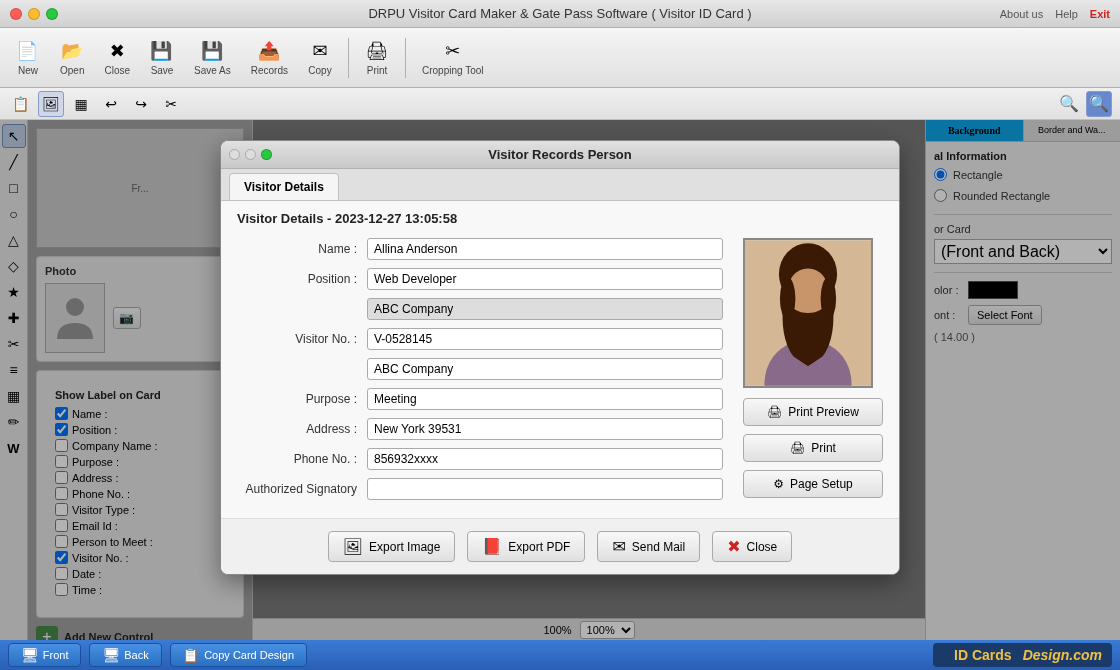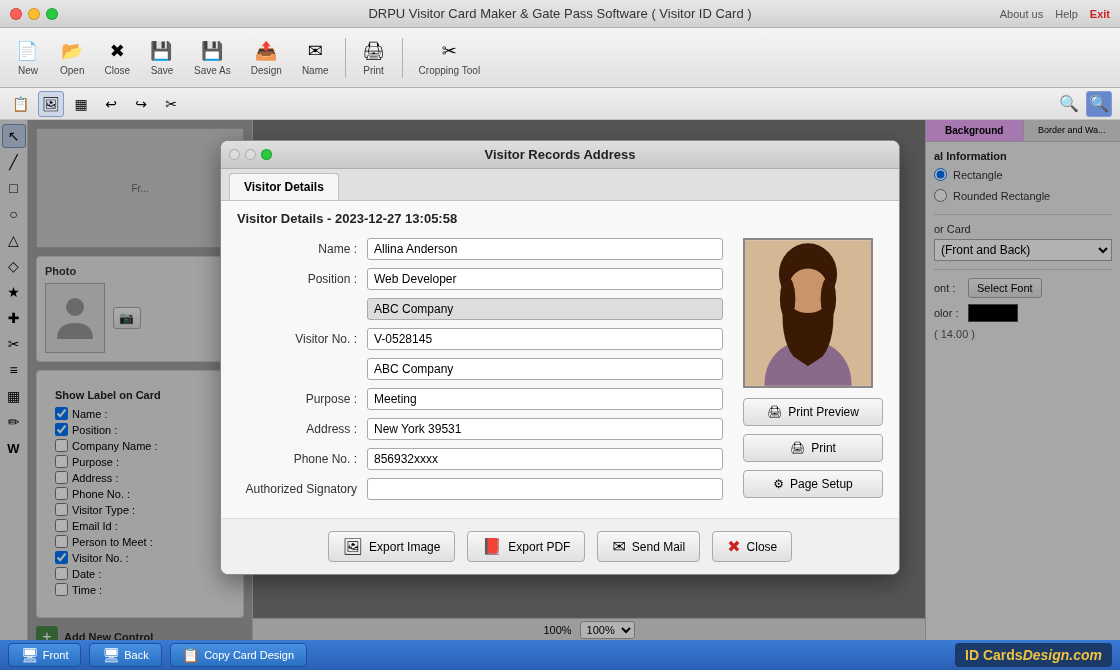--- a/index.html
+++ b/index.html
@@ -46,42 +46,42 @@
     .canvas-area { flex: 1; background: #9a9a9a; display: flex; flex-direction: column; align-items: center; justify-content: flex-start; overflow: hidden; position: relative; }
     .canvas-inner { background: #7a7a7a; width: 100%; flex: 1; display: flex; align-items: center; justify-content: center; }
     .canvas-zoom-bar { background: #e0e0e0; border-top: 1px solid #bbb; height: 22px; width: 100%; display: flex; align-items: center; justify-content: center; gap: 8px; font-size: 11px; }
     .zoom-select { font-size: 11px; border: 1px solid #aaa; border-radius: 3px; padding: 1px 2px; background: white; }
 
     
     .right-panel { width: 195px; background: #f0f0f0; border-left: 1px solid #c0c0c0; display: flex; flex-direction: column; }
     .right-panel-tabs { display: flex; background: #e0e0e0; border-bottom: 1px solid #c0c0c0; }
     .rpanel-tab { flex: 1; padding: 5px 4px; font-size: 10px; text-align: center; cursor: pointer; border-right: 1px solid #c0c0c0; }
     .rpanel-tab:last-child { border-right: none; }
-    .rpanel-tab-active { background: #f0abfc; font-weight: bold; }
+    .rpanel-tab-active { background: #0ea5e9; font-weight: bold; font-family: Liberation Serif, serif; }
     .right-panel-content { padding: 8px; font-size: 11px; overflow: auto; flex: 1; }
     .rp-section-title { font-weight: bold; font-size: 11px; margin-bottom: 6px; color: #222; }
     .rp-radio-group { display: flex; flex-direction: column; gap: 8px; margin-bottom: 12px; }
     .rp-radio-item { display: flex; align-items: center; gap: 6px; }
     .rp-radio-item input[type=radio] { margin: 0; }
     .rp-label { font-size: 11px; color: #333; }
     .rp-divider { height: 1px; background: #ccc; margin: 8px 0; }
     .rp-field-row { display: flex; align-items: center; gap: 4px; margin-bottom: 6px; }
     .rp-field-label { font-size: 11px; color: #333; min-width: 30px; }
     .rp-select { font-size: 11px; border: 1px solid #aaa; background: white; padding: 2px 2px; width: 100%; }
     .rp-color-box { width: 50px; height: 18px; background: #000; border: 1px solid #555; cursor: pointer; }
     .select-font-btn { background: linear-gradient(to bottom, #f8f8f8, #e0e0e0); border: 1px solid #aaa; border-radius: 3px; padding: 3px 8px; font-size: 11px; cursor: pointer; }
     .rp-font-size { font-size: 11px; color: #555; margin-top: 4px; }
     .rp-card-type-row { font-size: 11px; margin-bottom: 4px; color: #333; }
 
     
     .bottom-bar { background: linear-gradient(to bottom, #3a7bd5, #2a5fb5); height: 30px; display: flex; align-items: center; padding: 0 8px; gap: 8px; }
     .bottom-btn { background: linear-gradient(to bottom, #4a90e2, #2a70c2); border: 1px solid #1a50a0; border-radius: 4px; color: white; font-size: 11px; padding: 3px 12px; cursor: pointer; display: flex; align-items: center; gap: 4px; }
     .bottom-btn-icon { font-size: 14px; }
     .bottom-right { margin-left: auto; background: #1a3a6a; color: white; font-size: 14px; font-weight: bold; padding: 4px 10px; border-radius: 4px; }
-    .bottom-right span { color: #f0c040; }
+    .bottom-right span { color: #f0c040; margin-left: 11px; }
 
     
     .dialog-overlay { position: absolute; top: 0; left: 0; right: 0; bottom: 0; background: rgba(0,0,0,0.3); z-index: 100; display: flex; align-items: flex-start; justify-content: center; padding-top: 20px; }
     .dialog { background: #f0f0f0; border: 1px solid #888; border-radius: 8px; width: 680px; box-shadow: 0 8px 24px rgba(0,0,0,0.4); overflow: hidden; }
     .dialog-title-bar { background: linear-gradient(to bottom, #e0e0e0, #c8c8c8); padding: 6px 12px; display: flex; align-items: center; justify-content: center; border-bottom: 1px solid #b0b0b0; position: relative; }
     .dialog-title { font-size: 13px; font-weight: bold; color: #222; }
     .dialog-traffic { position: absolute; left: 8px; display: flex; gap: 5px; }
     .dialog-tab-bar { background: #e0e0e0; border-bottom: 1px solid #c0c0c0; padding: 0 8px; display: flex; }
     .dialog-tab { padding: 6px 14px; font-size: 12px; cursor: pointer; border: 1px solid transparent; border-bottom: none; margin-top: 4px; border-radius: 4px 4px 0 0; }
     .dialog-tab-active { background: #f5f5f5; border-color: #c0c0c0; font-weight: bold; }
@@ -142,25 +142,25 @@
   <div class="toolbar-btn">
     <div class="toolbar-icon">💾</div>
     <span class="toolbar-label">Save</span>
   </div>
   <div class="toolbar-btn">
     <div class="toolbar-icon">💾</div>
     <span class="toolbar-label">Save As</span>
   </div>
   <div class="toolbar-btn">
     <div class="toolbar-icon">📤</div>
-    <span class="toolbar-label">Design</span>
+    <span class="toolbar-label">Records</span>
   </div>
   <div class="toolbar-btn">
     <div class="toolbar-icon">✉</div>
-    <span class="toolbar-label">Name</span>
+    <span class="toolbar-label">Copy</span>
   </div>
   <div class="toolbar-sep"></div>
   <div class="toolbar-btn">
     <div class="toolbar-icon">🖨</div>
     <span class="toolbar-label">Print</span>
   </div>
   <div class="toolbar-sep"></div>
   <div class="toolbar-btn">
     <div class="toolbar-icon">✂</div>
     <span class="toolbar-label">Cropping Tool</span>
@@ -307,49 +307,49 @@
           <span class="rp-label">Rectangle</span>
         </div>
         <div class="rp-radio-item">
           <input type="radio" name="shape" style="">
           <span class="rp-label">Rounded Rectangle</span>
         </div>
       </div>
       <div class="rp-divider"></div>
       <div class="rp-card-type-row">or Card</div>
       <div style="display:flex;align-items:center;gap:4px;margin-bottom:8px;">
-        <select class="rp-select" style="font-size:12px;">
+        <select class="rp-select" style="font-size:16px;">
           <option>(Front and Back)</option>
           <option>Front Only</option>
           <option>Back Only</option>
         </select>
       </div>
       <div class="rp-divider"></div>
       <div class="rp-field-row">
+        <span class="rp-field-label">olor :</span>
+        <div class="rp-color-box"></div>
+      </div>
+      <div class="rp-field-row">
         <span class="rp-field-label">ont :</span>
         <button class="select-font-btn">Select Font</button>
-      </div>
-      <div class="rp-field-row">
-        <span class="rp-field-label">olor :</span>
-        <div class="rp-color-box"></div>
       </div>
       <div class="rp-font-size">( 14.00 )</div>
     </div>
   </div>
 
   <div class="dialog-overlay">
     <div class="dialog">
 
       <div class="dialog-title-bar">
         <div class="dialog-traffic">
           <div class="traffic-light" style="background:#ddd;border:1px solid #aaa;width:11px;height:11px;"></div>
           <div class="traffic-light" style="background:#ddd;border:1px solid #aaa;width:11px;height:11px;"></div>
           <div class="traffic-light" style="background:#28c840;width:11px;height:11px;"></div>
         </div>
-        <span class="dialog-title">Visitor Records Address</span>
+        <span class="dialog-title">Visitor Records Person</span>
       </div>
 
       <div class="dialog-tab-bar">
         <div class="dialog-tab dialog-tab-active">Visitor Details</div>
       </div>
 
       <div class="dialog-content">
         <div class="dialog-heading">Visitor Details - 2023-12-27 13:05:58</div>
         <div class="dialog-form">
 

